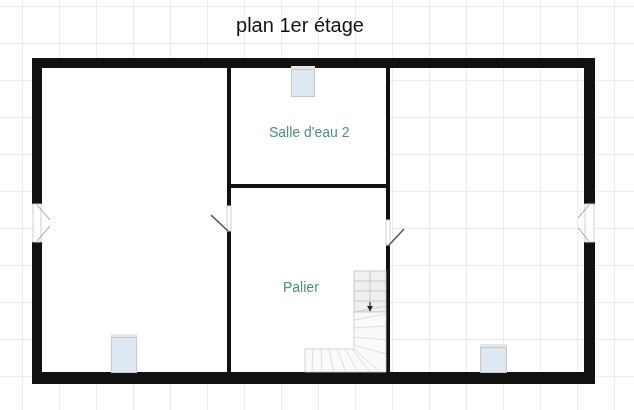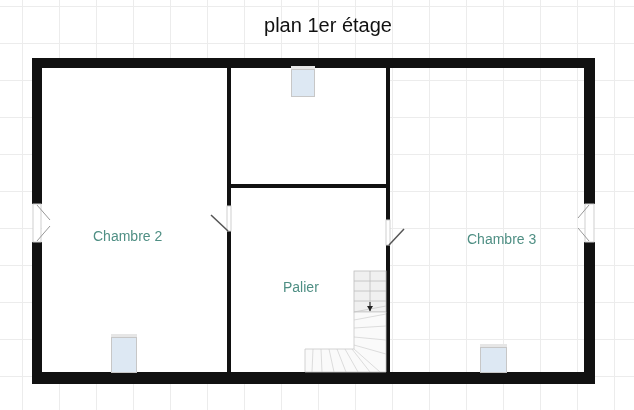--- a/index.html
+++ b/index.html
@@ -8,21 +8,21 @@
     background-color: #ffffff;
     background-image:
       linear-gradient(to right, #ececec 1px, transparent 1px),
       linear-gradient(to bottom, #ececec 1px, transparent 1px);
     background-size: 37px 37px;
     background-position: 22px 6px;
     font-family: "Liberation Sans", sans-serif;
   }
   .title {
     position: absolute; left: 0; width: 600px; top: 14px;
-    text-align: center; font-size: 20px; color: #111; padding-left: 28px;
+    text-align: center; font-size: 20px; color: #111;
   }
   .plan { position: absolute; left: 0; top: 0; width: 634px; height: 410px; }
   .room-bg { position: absolute; background: #fff; }
   .wall { position: absolute; background: #111; }
   .label {
     position: absolute; font-size: 14px; color: #4f8f84; white-space: nowrap;
   }
   .window {
     position: absolute; background: #dde8f3;
     border: 1px solid #c7c7c7; box-shadow: 0 -3px 0 #e6e6e6;
@@ -102,16 +102,15 @@
       <line x1="321" y1="349" x2="322" y2="372" stroke="#c8c8c8" stroke-width="0.6"></line>
       <line x1="313" y1="349" x2="312" y2="372" stroke="#c8c8c8" stroke-width="0.6"></line>
 
       <g>
         <line x1="370" y1="302" x2="370" y2="311" stroke="#222" stroke-width="1"></line>
         <path d="M367 306 L373 306 L370 311 Z" fill="#222"></path>
       </g>
     </g>
   </svg>
 
-  <div class="label" style="left:93px;top:228px;">Chambre 2</div>
+  <div class="label" style="left:269px;top:124px;">Salle d'eau 2</div>
   <div class="label" style="left:283px;top:259px;margin-top:20px;">Palier</div>
-  <div class="label" style="left:467px;top:231px;">Chambre 3</div>
 </div>
 
 </body></html>

